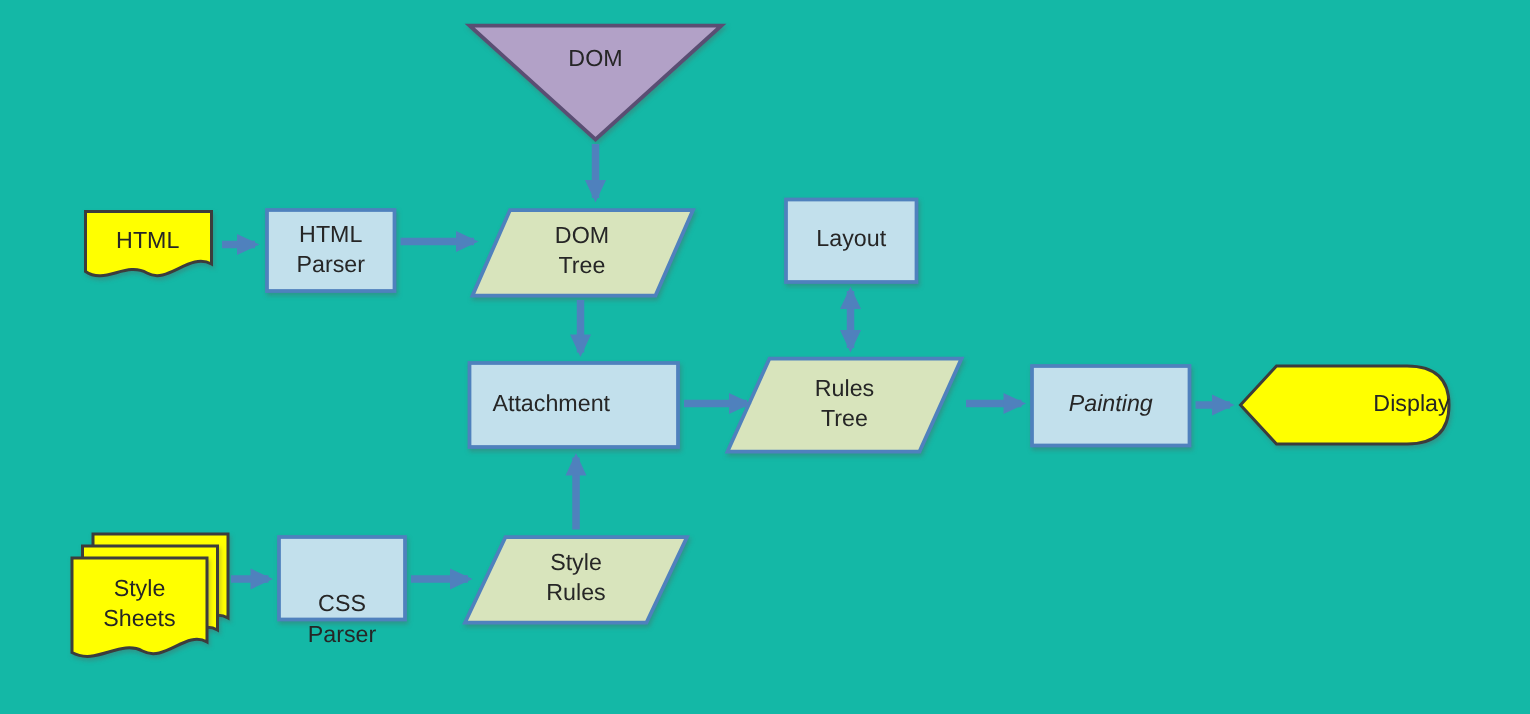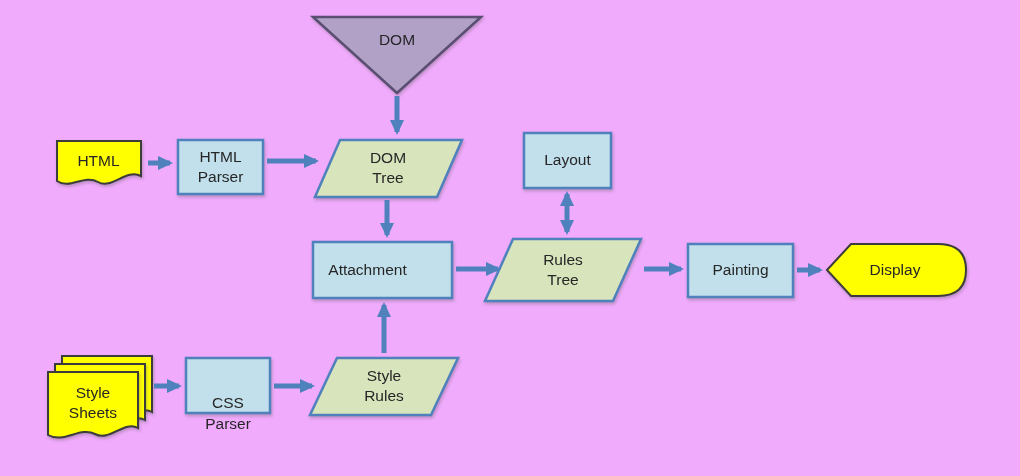--- a/index.html
+++ b/index.html
@@ -1,19 +1,19 @@
 <!DOCTYPE html>
 <html><head>
 <meta charset="utf-8">
 <style>
   html,body{margin:0;padding:0;background:#ffffff;}
   #stage{
     position:relative;
     width:1020px;height:476px;
-    background:#f0abfc;
+    background:#14b8a6;
     overflow:hidden;
     font-family:"Liberation Sans",sans-serif;
   }
   svg{position:absolute;left:0;top:0;}
   .shape{stroke-width:2.5;}
   .blue-border{stroke:#4f81bd;}
   .purple-border{stroke:#5a4e73;}
   .dark-border{stroke:#3c3c3c;stroke-width:2;}
   .sh{filter:drop-shadow(1.5px 2px 1.5px rgba(90,90,90,0.35));}
   .arrow{fill:none;stroke-width:5;}
@@ -83,23 +83,23 @@
   <div class="label" style="left:348px;top:141px;width:80px;height:54px;">DOM
 Tree</div>
 
   <div class="label" style="left:524px;top:133px;width:87px;height:55px;">Layout</div>
 
   <div class="label" style="left:298px;top:242px;width:139px;height:56px;">Attachment</div>
 
   <div class="label" style="left:523px;top:241px;width:80px;height:58px;">Rules
 Tree</div>
 
-  <div class="label" style="left:688px;top:244px;width:105px;height:53px;">Painting</div>
+  <div class="label" style="left:688px;top:244px;width:105px;height:53px;font-style:italic;">Painting</div>
 
-  <div class="label" style="left:840px;top:256px;width:110px;height:28px;">Display</div>
+  <div class="label" style="left:886px;top:256px;width:110px;height:28px;">Display</div>
 
   <div class="label" style="left:50px;top:376px;width:86px;height:54px;">Style
 Sheets</div>
 
   <div class="label" style="left:186px;top:358px;width:84px;height:55px;margin-top:28px;">CSS
 Parser</div>
 
   <div class="label" style="left:344px;top:358px;width:80px;height:56px;">Style
 Rules</div>
 

